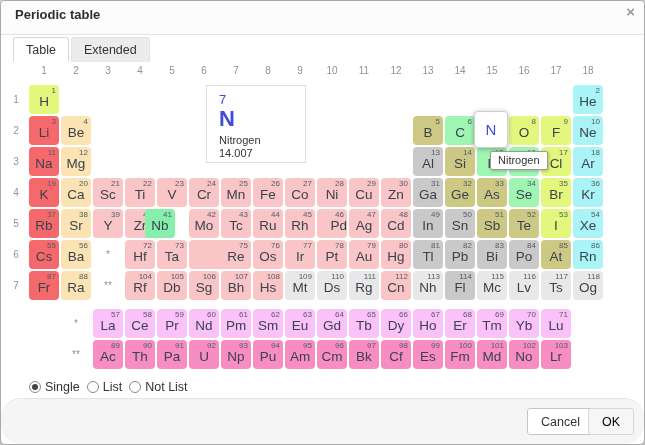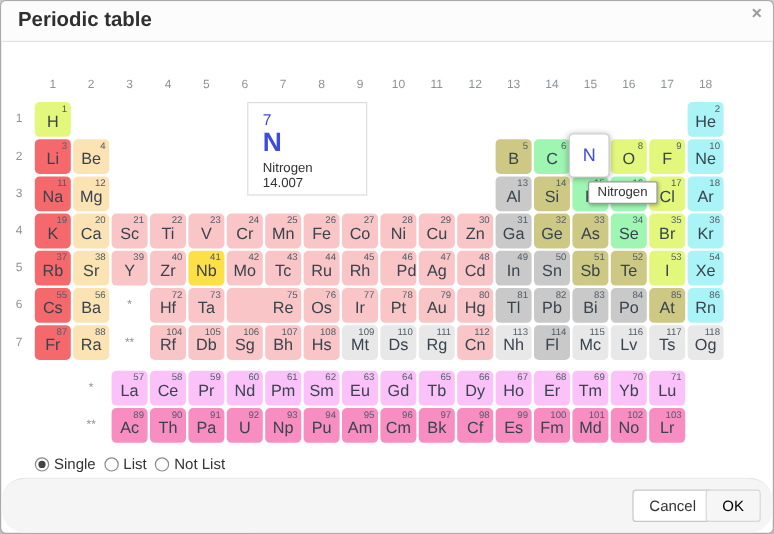--- a/index.html
+++ b/index.html
@@ -2,21 +2,21 @@
 <html><head>
 <meta charset="utf-8">
 <style>
   html,body{margin:0;padding:0;width:645px;height:445px;overflow:hidden;
     font-family:"Liberation Sans","DejaVu Sans",sans-serif;background:#d6d6d6;}
   .dialog{position:absolute;left:0;top:0;width:645px;height:445px;box-sizing:border-box;
     background:#fff;border:1px solid #a9a9a9;border-radius:5px;overflow:hidden;
     box-shadow:0 2px 8px rgba(0,0,0,.25);}
   .header{position:absolute;left:0;top:0;right:0;height:33px;background:#fcfcfc;
     border-bottom:1px solid #e3e3e3;}
-  .title{position:absolute;left:14px;top:6px;font-size:17px;font-weight:bold;color:#2f2f2f;}
+  .title{position:absolute;left:14px;top:6px;font-size:13px;font-weight:bold;color:#2f2f2f;}
   .close{position:absolute;right:9px;top:3px;font-size:15px;font-weight:bold;color:#9c9c9c;
     cursor:pointer;line-height:16px;}
   .tabbar{position:absolute;left:12px;top:36px;height:25px;display:flex;gap:2px;}
   .tab{box-sizing:border-box;height:25px;padding:5px 12px 0;font-size:12.5px;color:#333;
     background:#ececec;border:1px solid #e2e2e2;border-bottom:none;
     border-radius:3px 3px 0 0;cursor:pointer;}
   .tab.active{background:#fff;border:1px solid #d7d7d7;border-bottom:1px solid #fff;}
   .table-area{position:absolute;left:0;top:0;right:0;bottom:0;}
   .colhead,.rowhead{position:absolute;font-size:10px;color:#8d9399;text-align:center;}
   .cell{position:absolute;width:30px;height:29px;border-radius:4px;box-sizing:border-box;
@@ -53,20 +53,24 @@
 </style>
 </head>
 <body>
 
 <div class="dialog">
   <div class="header">
     <div class="title">Periodic table</div>
     <div class="close">×</div>
   </div>
 
+  <div class="tabbar">
+    <div class="tab active">Table</div>
+    <div class="tab">Extended</div>
+  </div>
 
   <div class="table-area" id="ptable">
     <div class="info-card">
       <div class="ic-num">7</div>
       <div class="ic-sym">N</div>
       <div class="ic-name">Nitrogen</div>
       <div class="ic-mass">14.007</div>
     </div>
     <div class="tooltip">Nitrogen</div>
   <div class="colhead" style="left: 28px; top: 64px; width: 30px;">1</div>
@@ -246,21 +250,21 @@
         <span class="sym">Sr</span>
       </div>
       <div class="cell" style="left: 92px; top: 208px; background: rgb(249, 197, 199);">
         <span class="num">39</span>
         <span class="sym">Y</span>
       </div>
       <div class="cell" style="left: 124px; top: 208px; background: rgb(249, 197, 199);">
         <span class="num">40</span>
         <span class="sym">Zr</span>
       </div>
-      <div class="cell" style="left: 156px; top: 208px; background: #fde047;">
+      <div class="cell" style="left: 144px; top: 208px; background: #86efac;">
         <span class="num">41</span>
         <span class="sym">Nb</span>
       </div>
       <div class="cell" style="left: 188px; top: 208px; background: rgb(249, 197, 199);">
         <span class="num">42</span>
         <span class="sym">Mo</span>
       </div>
       <div class="cell" style="left: 220px; top: 208px; background: rgb(249, 197, 199);">
         <span class="num">43</span>
         <span class="sym">Tc</span>

